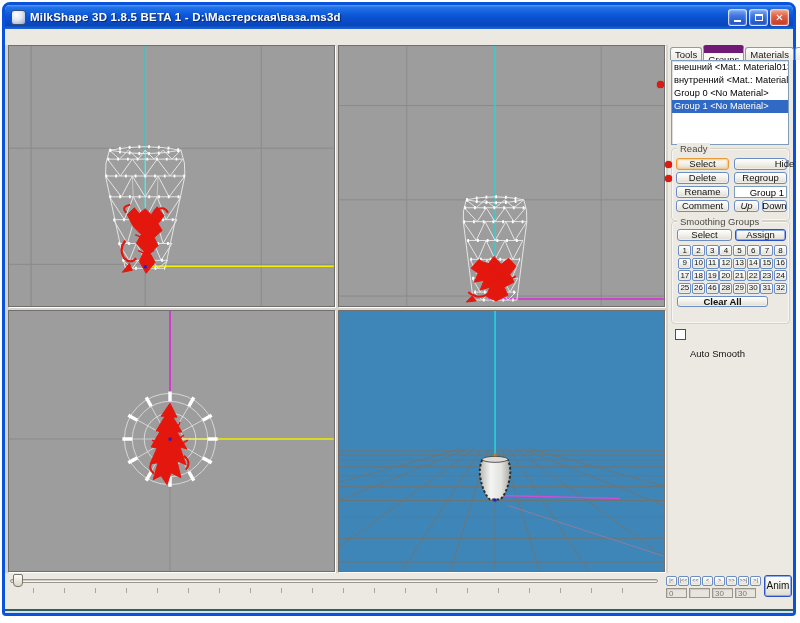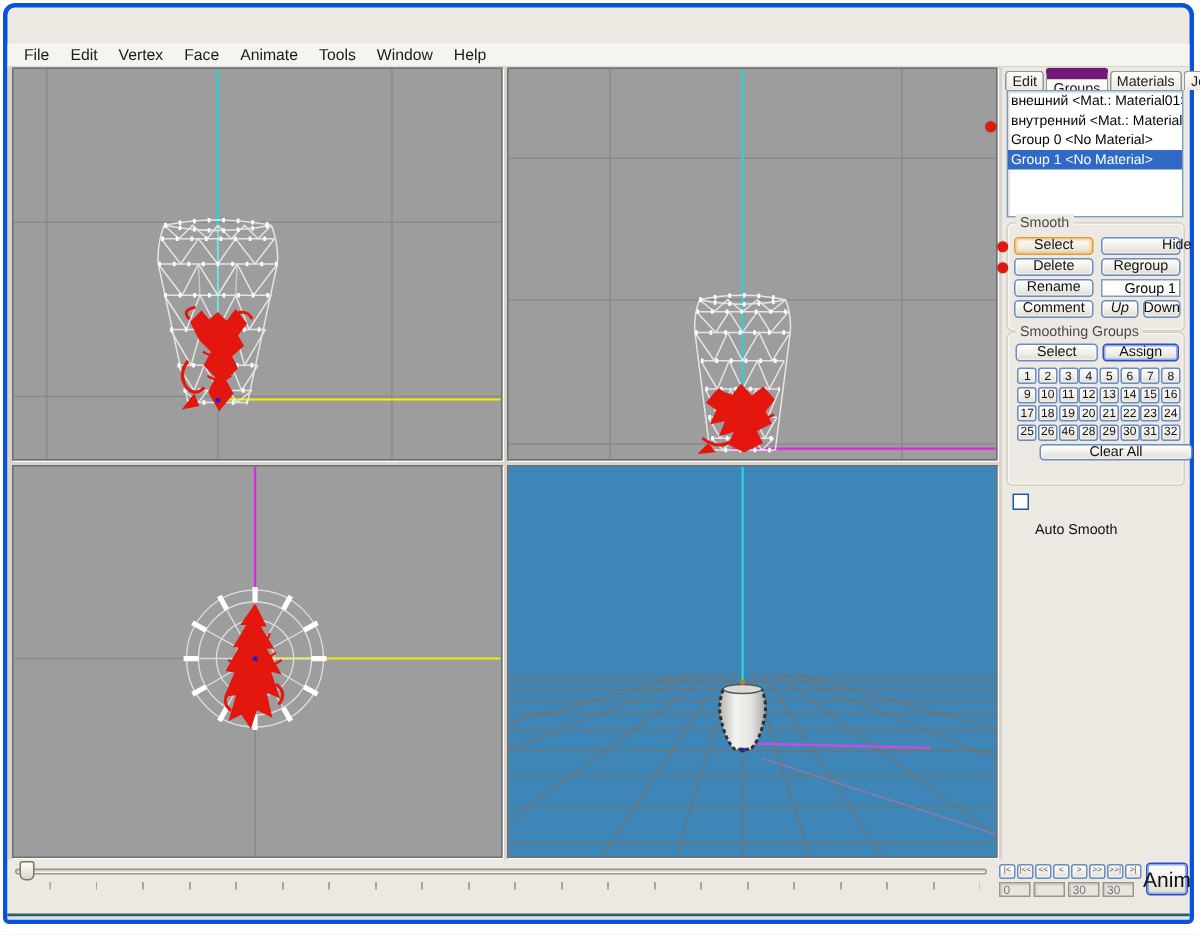--- a/index.html
+++ b/index.html
@@ -80,50 +80,48 @@
     box-shadow:inset 1px 1px 1px rgba(0,0,0,.2); }
   .kf-thumb { position:absolute; left:8px; top:1px; width:10px; height:13px; border-radius:2px 2px 4px 4px;
     background:linear-gradient(180deg,#FDFDF9,#D9D5C8); border:1px solid #7a7668; }
   .kf-ticks { position:absolute; left:28px; top:15px; width:620px; height:5px;
     background:repeating-linear-gradient(90deg,#9a968c 0 1px,transparent 1px 31px); opacity:.8; }
   .transport { position:absolute; left:661px; top:3px; display:flex; gap:1px; }
   .transport .btn { position:relative; width:11px; height:10px; font-size:5.5px; border-radius:2px; color:#555; }
   .anim-fields { position:absolute; left:661px; top:15px; display:flex; gap:2px; }
   .anim-fields .afield { width:21px; height:10px; background:#E8E5DC; border:1px solid #9a968c;
     font-size:8px; color:#777; line-height:9px; padding-left:2px; box-shadow:inset 1px 1px 1px rgba(0,0,0,.12); }
-  .anim-btn { left:759px; top:2px; width:28px; height:22px; font-size:14px; }
+  .anim-btn { left:759px; top:2px; width:28px; height:22px; font-size:10px; }
   .statusrow { position:absolute; left:0; top:26px; right:0; height:13px; font-size:10px; color:#1a1a1a; }
   .coords { position:absolute; left:23px; top:0; }
   .ready { position:absolute; left:125px; top:0; }
   .mini-groove { position:absolute; left:671px; top:4px; width:52px; height:3px;
     border:1px solid #9a968c; background:#FBFAF7; border-radius:2px; }
   .mini-thumb { position:absolute; left:693px; top:0; width:6px; height:10px; border-radius:2px;
     background:linear-gradient(180deg,#EFFAEA,#BCD8B4 40%,#D9D5C8); border:1px solid #6d8a66; }
   .frame-box { position:absolute; left:726px; top:-2px; width:61px; height:13px; background:#fff;
     border:1px solid #7F9DB9; box-shadow:inset 1px 1px 1px rgba(0,0,0,.15); }
   .teal-line { position:absolute; left:0; top:604px; right:0; height:2px; background:#33605F; }
   .bottom-glow { position:absolute; left:0; top:606px; right:0; height:2px; background:#CFE3F2; }
 </style>
 </head>
 <body>
 
 <div class="window">
 
-
-  <div class="menubar">
-
-  <div class="menu-item">File</div>
-      <div class="menu-item">Edit</div>
-      <div class="menu-item">Vertex</div>
-      <div class="menu-item">Face</div>
-      <div class="menu-item">Animate</div>
-      <div class="menu-item">Tools</div>
-      <div class="menu-item">Window</div>
-      <div class="menu-item">Help</div>
-    </div>
+  <div class="titlebar">
+    <div class="app-icon"></div>
+    <div class="title-text">MilkShape 3D 1.8.5 BETA 1 - D:\Мастерская\ваза.ms3d</div>
+    <div class="tb-btns">
+      <div class="tb-btn"><span class="glyph-min"></span></div>
+      <div class="tb-btn"><span class="glyph-restore"></span></div>
+      <div class="tb-btn close"><span>✕</span></div>
+    </div>
+  </div>
+
 
   <div class="main">
 
     <div class="viewport vp-tl">
       <svg viewBox="0 0 327 262">
         <g stroke="#8A8A8A" stroke-width="1">
           <line x1="22" y1="0" x2="22" y2="262"></line>
             <line x1="137" y1="0" x2="137" y2="262"></line>
             <line x1="254" y1="0" x2="254" y2="262"></line>
           <line x1="0" y1="103" x2="327" y2="103"></line>
@@ -284,35 +282,35 @@
   </div>
 
 
   <div class="red-dot" style="left:652px; top:76px;"></div>
   <div class="red-dot" style="left:660px; top:156px;"></div>
   <div class="red-dot" style="left:660px; top:170px;"></div>
 
   <div class="panel">
     <div class="tabs">
 
-    <div class="tab">Edit</div>
+    <div class="tab">Tools</div>
         <div class="tab active">Groups</div>
         <div class="tab">Materials</div>
         <div class="tab">Joints</div>
       </div>
     <div class="listbox" id="groups-list">
 
     <div class="list-item">внешний &lt;Mat.: Material01&gt;</div>
         <div class="list-item">внутренний &lt;Mat.: Material01&gt;</div>
         <div class="list-item">Group 0 &lt;No Material&gt;</div>
         <div class="list-item sel">Group 1 &lt;No Material&gt;</div>
       </div>
 
     <div class="fieldset fs-group">
-      <div class="fs-label">Smooth</div>
+      <div class="fs-label">Ready</div>
     </div>
     <div class="btn focus-orange" style="left:8px; top:113px; width:53px; height:12px;">Select</div>
     <div class="btn" style="left:66px; top:113px; width:53px; height:12px;padding-left:48px;">Hide</div>
     <div class="btn" style="left:8px; top:127px; width:53px; height:12px;">Delete</div>
     <div class="btn" style="left:66px; top:127px; width:53px; height:12px;">Regroup</div>
     <div class="btn" style="left:8px; top:141px; width:53px; height:12px;">Rename</div>
     <div class="txtfield" style="left:66px; top:141px; width:53px; height:12px;text-align:right;">Group 1</div>
     <div class="btn" style="left:8px; top:155px; width:53px; height:12px;">Comment</div>
     <div class="btn" style="left:66px; top:155px; width:25px; height:12px;font-style:italic;">Up</div>
     <div class="btn" style="left:94px; top:155px; width:25px; height:12px;">Down</div>
@@ -349,21 +347,21 @@
           <div class="btn">24</div>
           <div class="btn">25</div>
           <div class="btn">26</div>
           <div class="btn">46</div>
           <div class="btn">28</div>
           <div class="btn">29</div>
           <div class="btn">30</div>
           <div class="btn">31</div>
           <div class="btn">32</div>
         </div>
-      <div class="btn" style="left:21px; top:74px; width:102px; height:11px;">Clear All</div>
+      <div class="btn" style="left:5px; top:74px; width:91px; height:11px;font-weight:bold;">Clear All</div>
     </div>
     <div class="checkbox" style="left:7px; top:284px;"></div>
     <div class="cb-label" style="left:22px; top:285px;margin-top:18px;">Auto Smooth</div>
   </div>
 
   <div class="bottombar">
     <div class="kf-groove"></div>
     <div class="kf-thumb"></div>
     <div class="kf-ticks"></div>
     <div class="transport">

